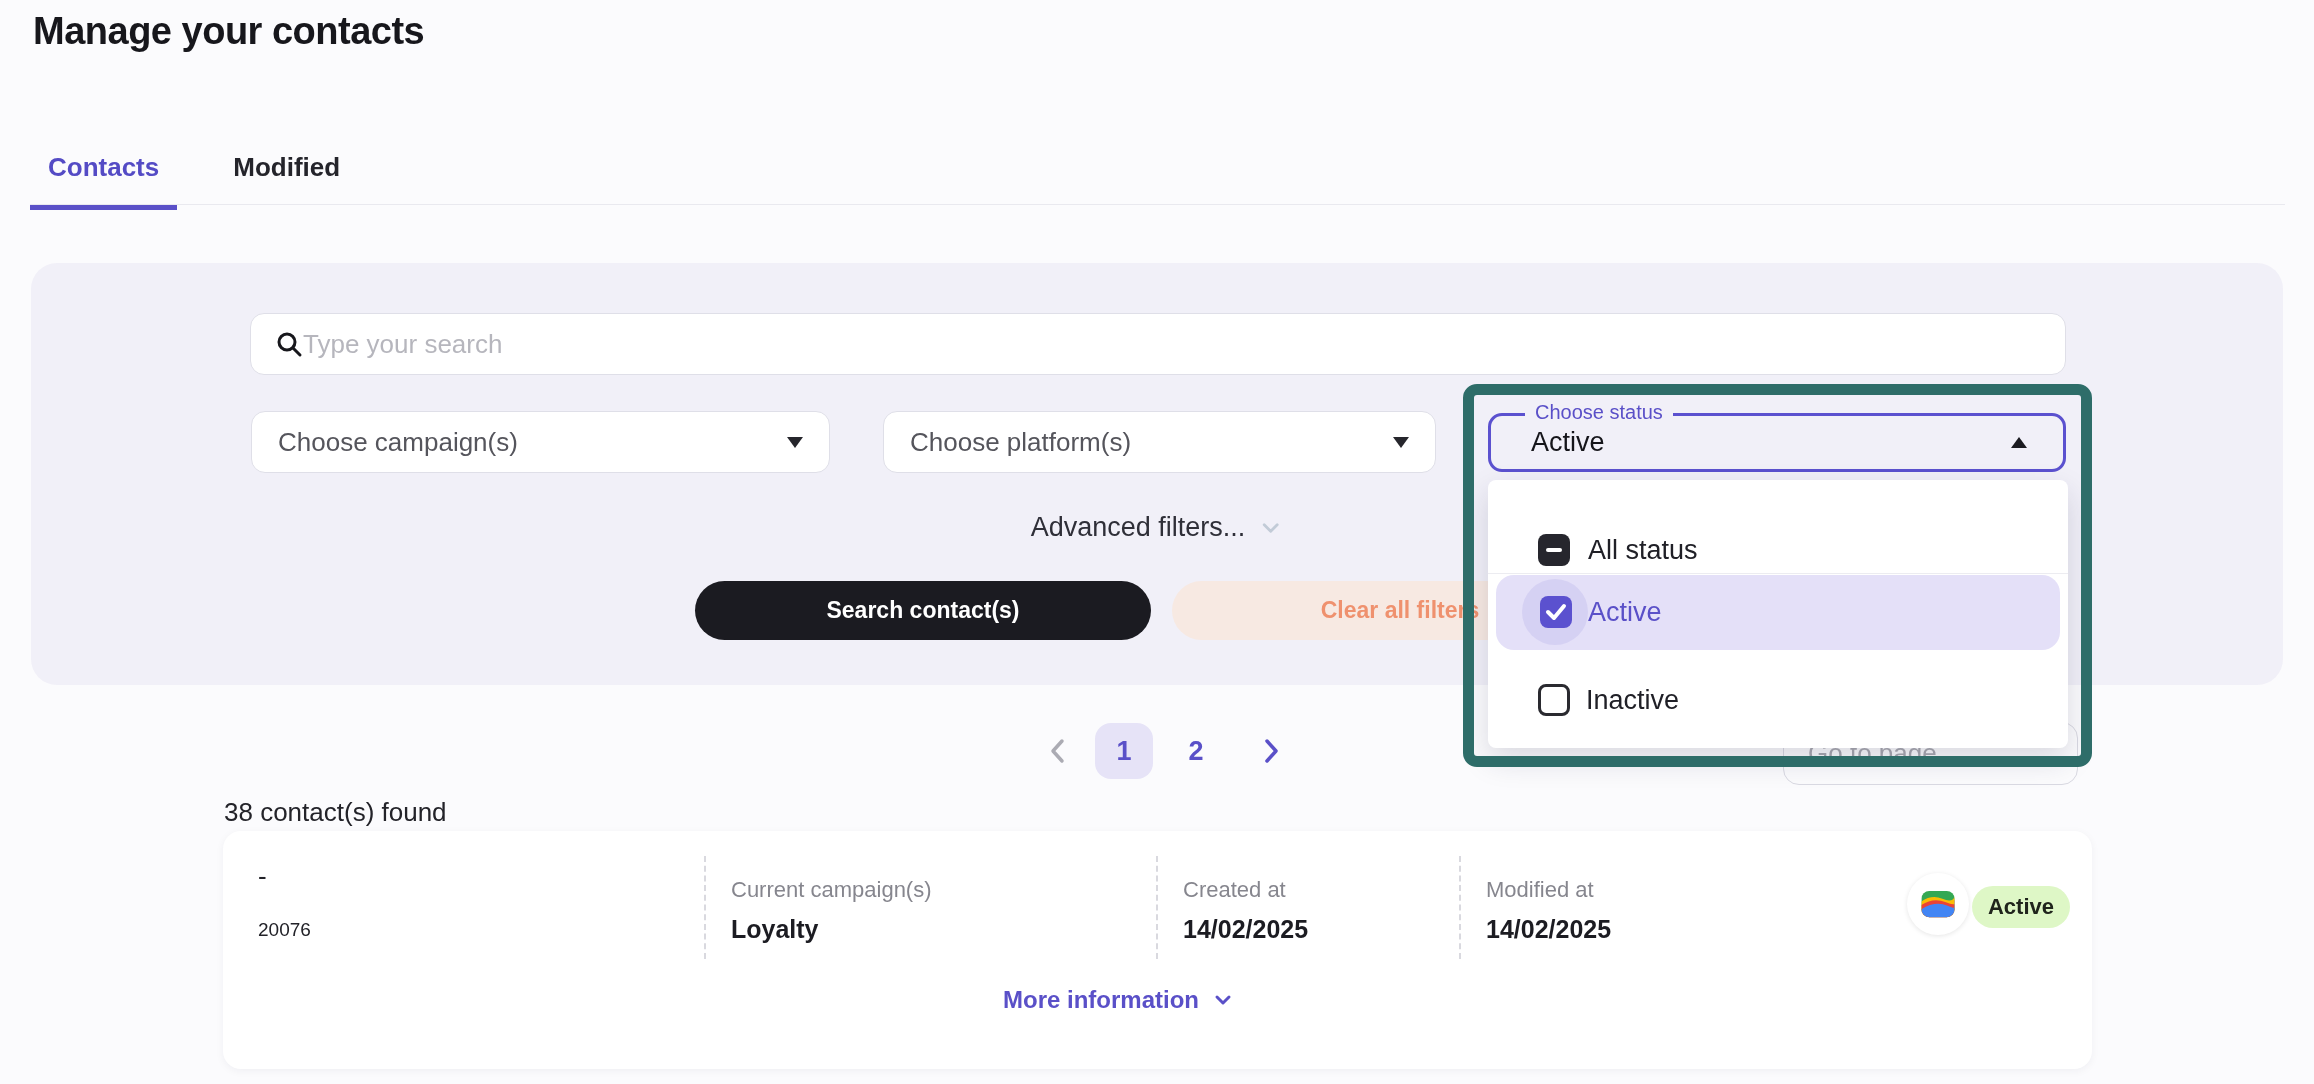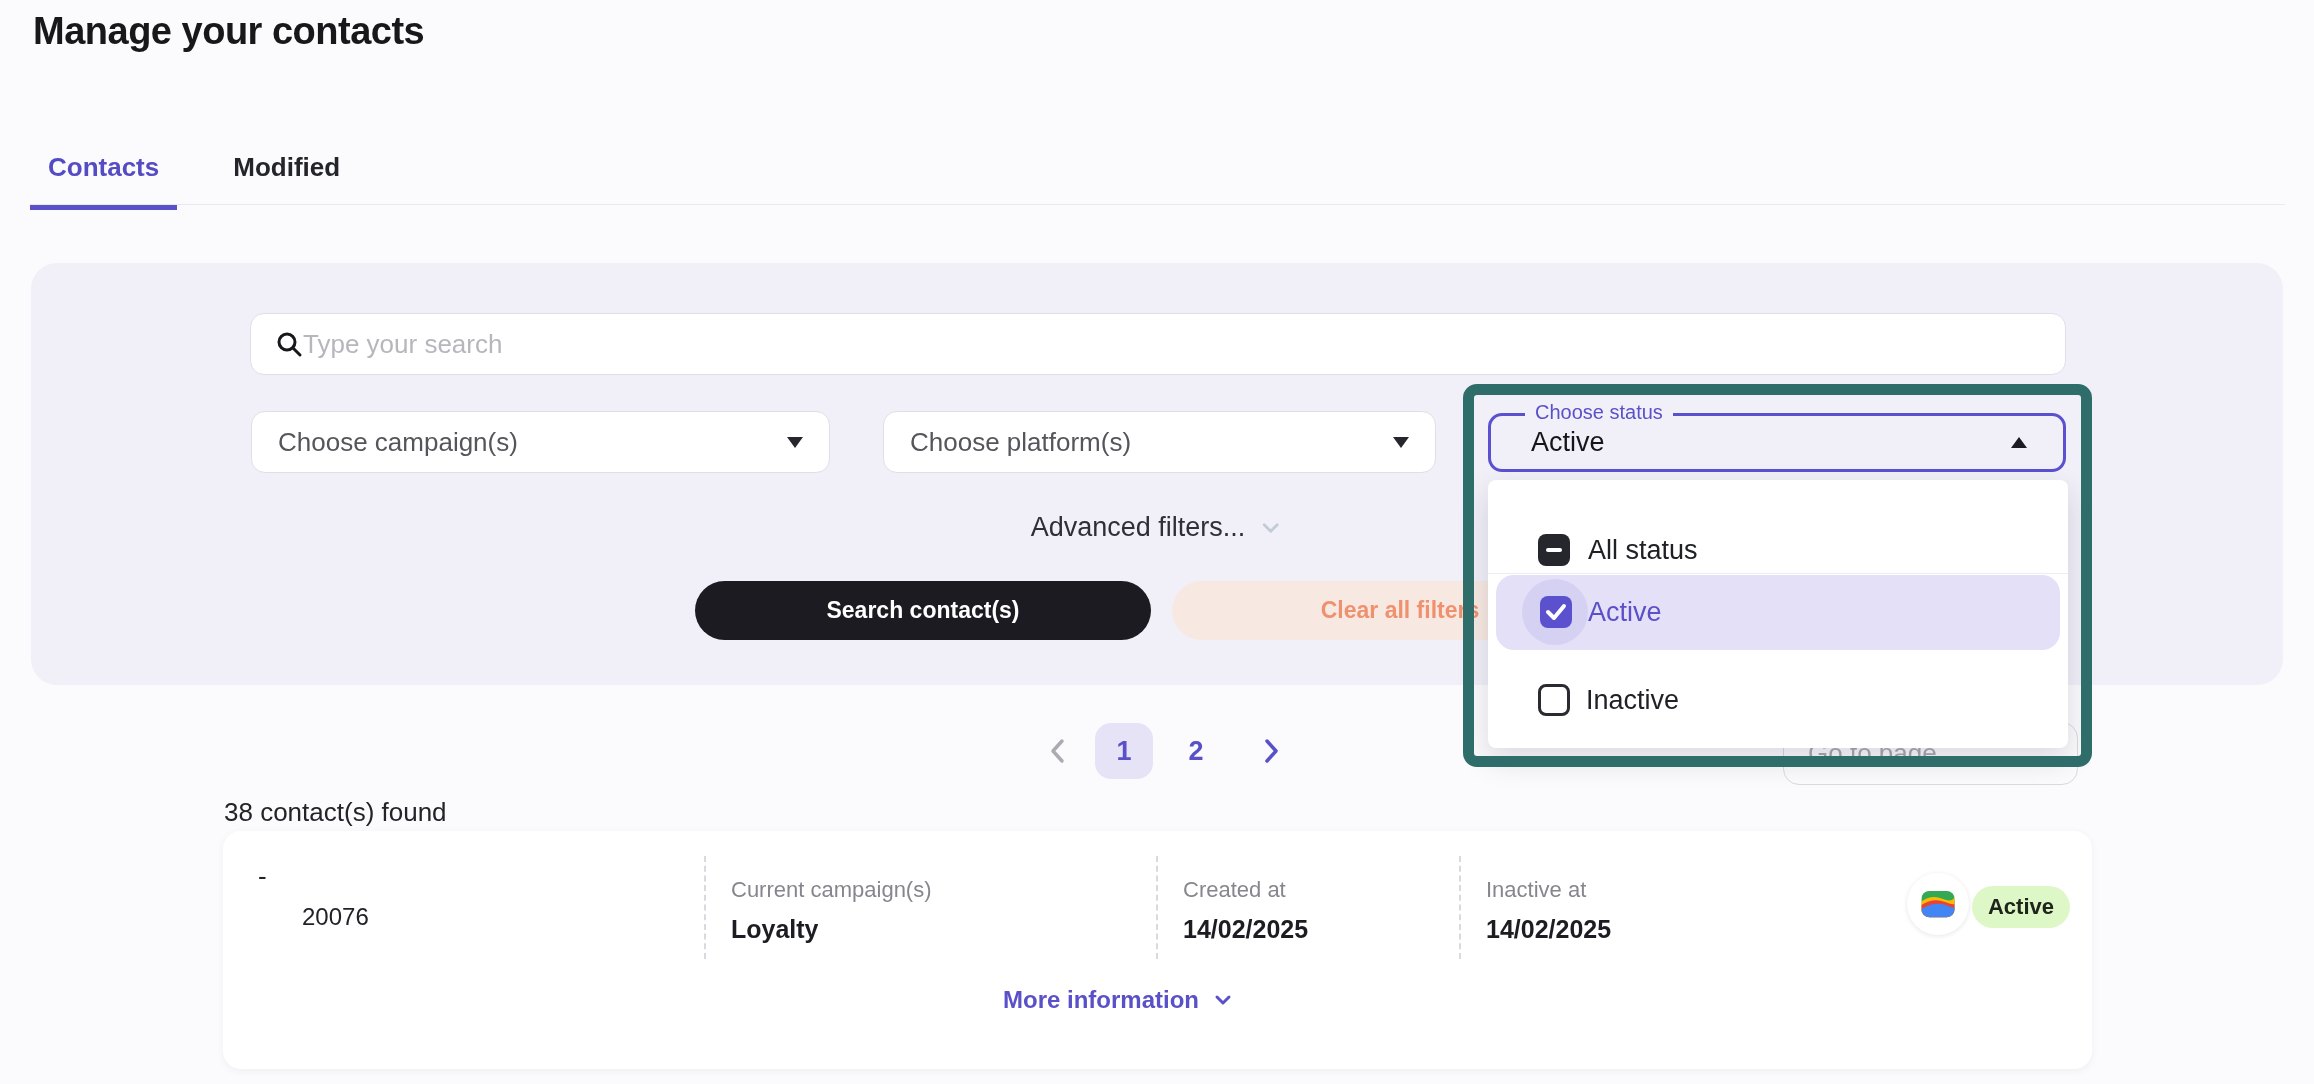--- a/index.html
+++ b/index.html
@@ -42,21 +42,21 @@
   .goto-box { position:absolute; left:1783px; top:722px; width:295px; height:63px; border:1px solid #d9d9e2; border-radius:16px; background:#fbfbfd; display:flex; align-items:center; padding:0 24px; z-index:2; }
   .goto-box input { border:none; outline:none; width:100%; font-size:26px; color:#33333a; font-family:inherit; background:transparent; }
   .goto-box input::placeholder { color:#a9a9b1; }
 
   .found { position:absolute; left:224px; top:797px; font-size:26px; color:#232329; }
 
   
   .card { position:absolute; left:223px; top:831px; width:1869px; height:238px; background:#ffffff; border-radius:18px; box-shadow:0 2px 8px rgba(25,25,60,0.05); }
   .card .dash { position:absolute; top:25px; height:103px; border-left:2px dashed #d9d9df; }
   .card .name { position:absolute; left:35px; top:30px; font-size:26px; color:#222228; }
-  .card .cid { position:absolute; left:35px; top:72px; font-size:24px; color:#222228;margin-left:44px; }
+  .card .cid { position:absolute; left:35px; top:88px; font-size:19px; color:#222228; }
   .fld-label { position:absolute; font-size:22px; color:#86868e; top:46px; }
   .fld-value { position:absolute; font-size:25px; font-weight:700; color:#1c1c22; top:84px; }
   .wallet-circle { position:absolute; left:1684px; top:42px; width:62px; height:62px; background:#ffffff; border-radius:50%; box-shadow:0 1px 5px rgba(0,0,0,0.10); display:flex; align-items:center; justify-content:center; }
   .status-badge { position:absolute; left:1749px; top:55px; width:98px; height:42px; background:#def7c6; border-radius:21px; display:flex; align-items:center; justify-content:center; font-size:22px; font-weight:700; color:#20251c; }
   .more-info { position:absolute; left:896px; top:155px; transform:translateX(-50%); display:flex; align-items:center; gap:12px; cursor:pointer; }
   .more-info span { font-size:24px; font-weight:700; color:#5a50c8; }
 
   
   .status-select { position:absolute; left:1488px; top:413px; width:578px; height:59px; border:3px solid #5b51cf; border-radius:14px; z-index:10; display:flex; align-items:center; justify-content:space-between; padding:0 36px 0 40px; cursor:pointer; }
   .status-select .flabel { position:absolute; top:-15px; left:34px; background:#f1f0f8; padding:0 10px; font-size:20px; color:#5a50c8; }
@@ -151,21 +151,21 @@
 
     <div class="dash" style="left:481px;"></div>
     <div class="fld-label" style="left:508px;">Current campaign(s)</div>
     <div class="fld-value" style="left:508px;">Loyalty</div>
 
     <div class="dash" style="left:933px;"></div>
     <div class="fld-label" style="left:960px;">Created at</div>
     <div class="fld-value" style="left:960px;">14/02/2025</div>
 
     <div class="dash" style="left:1236px;"></div>
-    <div class="fld-label" style="left:1263px;">Inactive at</div>
+    <div class="fld-label" style="left:1263px;">Modified at</div>
     <div class="fld-value" style="left:1263px;">14/02/2025</div>
 
     <div class="wallet-circle">
       <svg width="42" height="42" viewBox="0 0 48 48">
         <defs>
             <clipPath id="wc">
               <rect x="5" y="9" width="38" height="30" rx="9"></rect>
             </clipPath>
           </defs>
         <g clip-path="url(#wc)">

